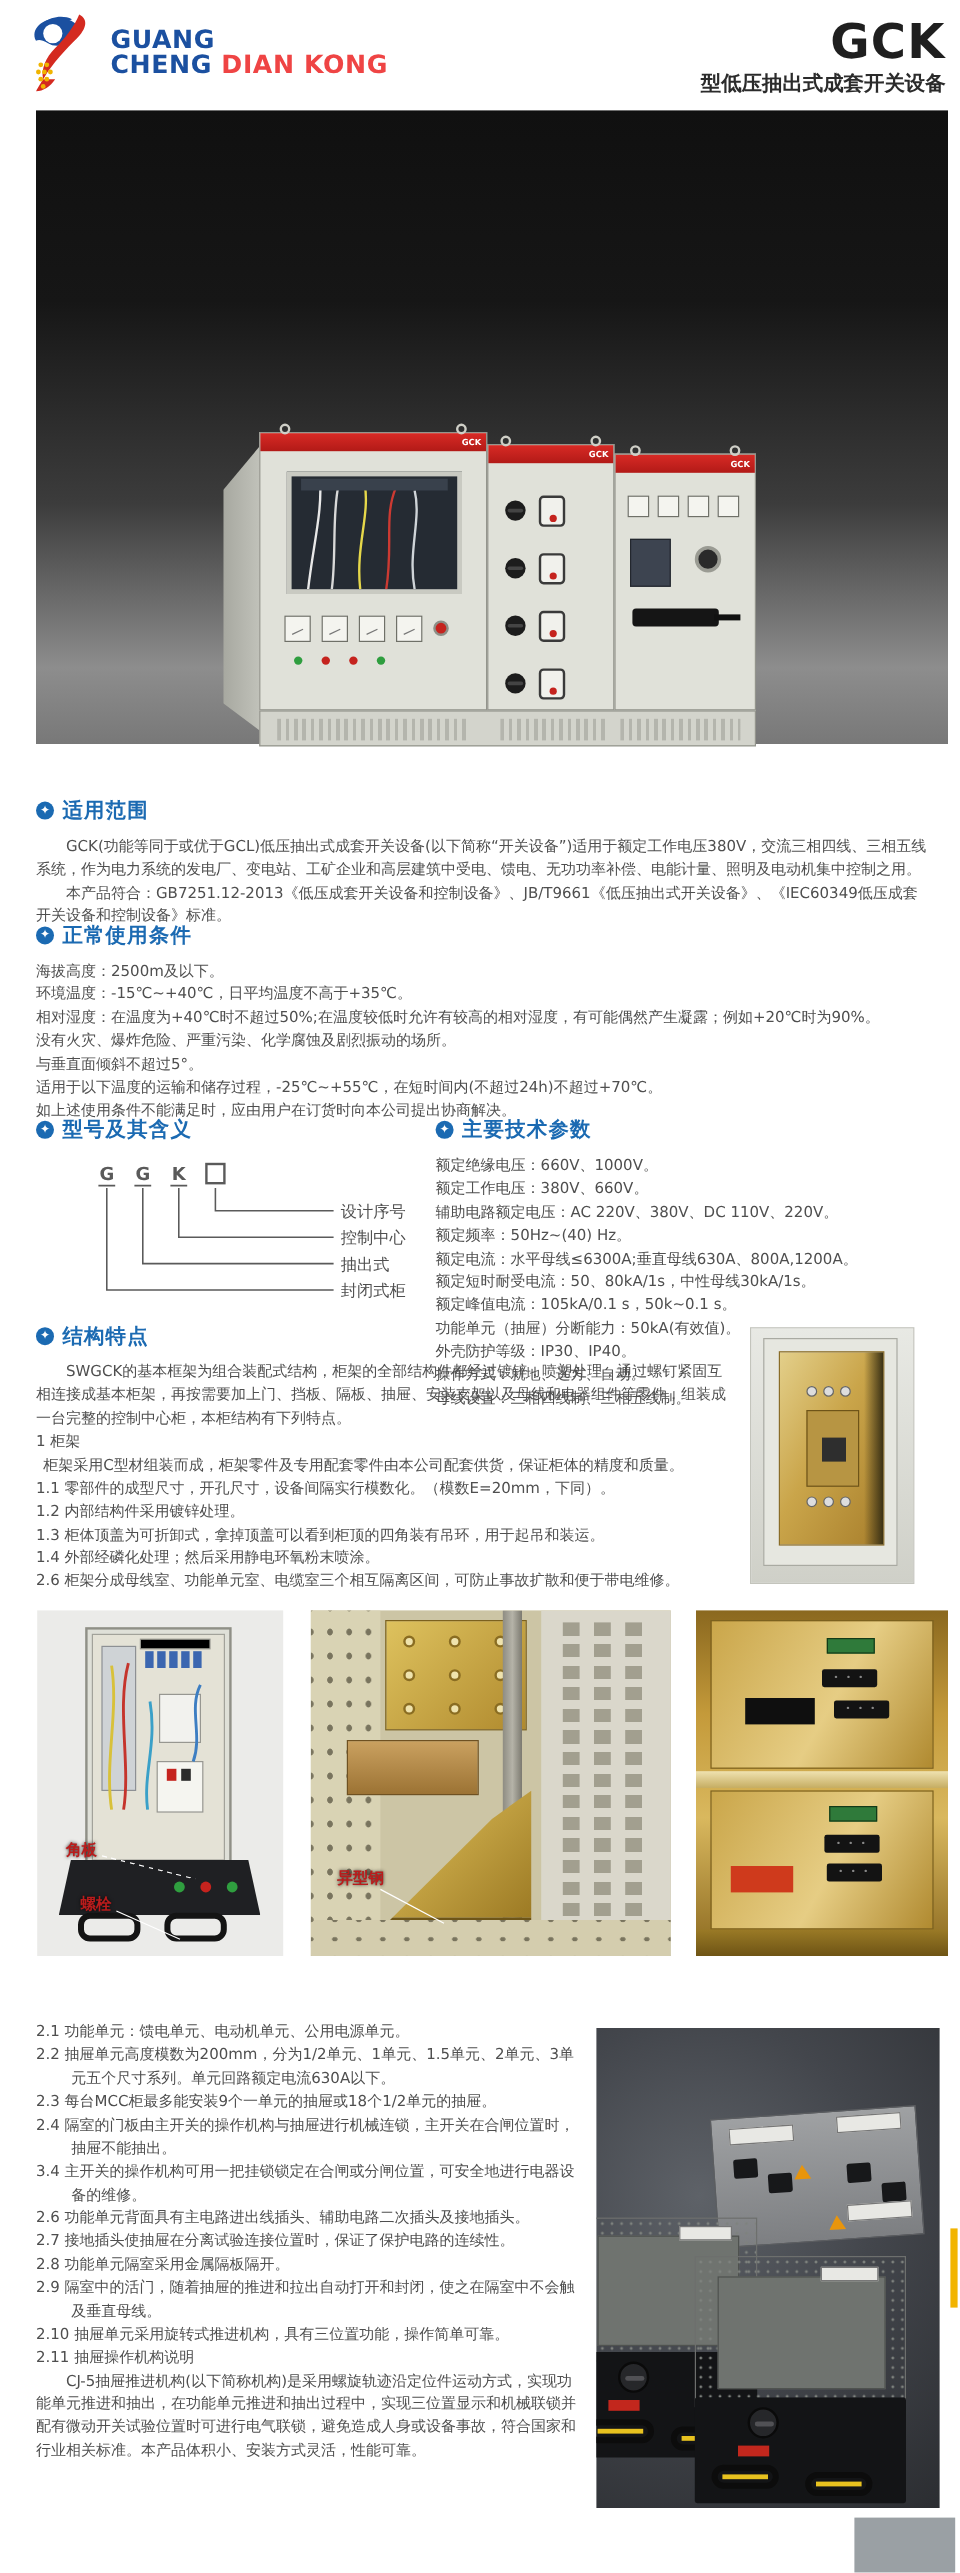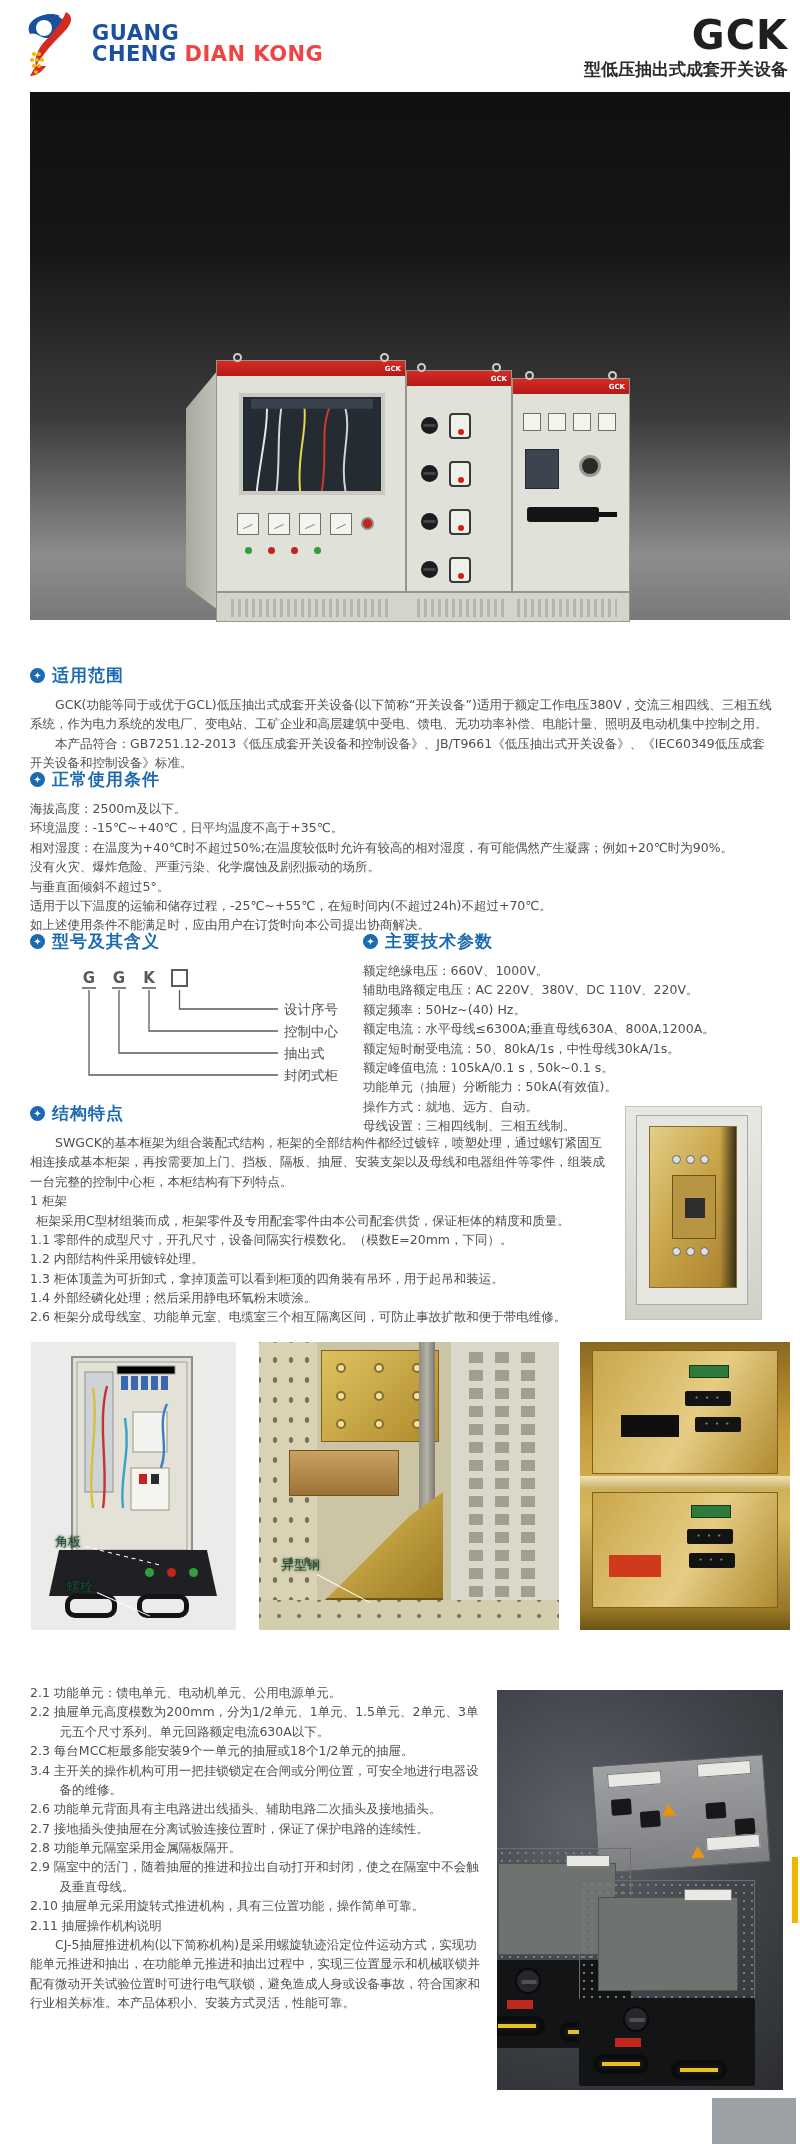--- a/index.html
+++ b/index.html
@@ -99,21 +99,21 @@
   #ph2 { left:259px; top:1342px; width:300px; height:288px; background:#ccc5a5; }
   #ph3 { left:580px; top:1342px; width:210px; height:288px; background:linear-gradient(180deg,#8a681f,#c49a3a 30%,#d9b85e 60%,#8a681f); }
 
   
   .du-body { position:absolute; left:40px; top:14px; width:122px; height:200px; background:#dfe0d8; border:2px solid #8f8f87; }
   .du-body svg { width:100%; height:100%; display:block; }
   .du-panel { position:absolute; left:18px; top:208px; width:168px; height:46px; background:#1f2023;
      clip-path:polygon(6% 0, 94% 0, 100% 100%, 0 100%); }
   .du-btn { position:absolute; width:9px; height:9px; border-radius:50%; }
   .du-handle { position:absolute; top:252px; width:52px; height:24px; border:5px solid #141414; border-radius:10px; background:transparent; }
-  .ph-label { position:absolute; color:#14532d; font-size:13px; font-weight:normal; text-shadow:0 0 3px rgba(0,0,0,.8);text-align:right; }
+  .ph-label { position:absolute; color:#b91c1c; font-size:13px; font-weight:bold; text-shadow:0 0 3px rgba(0,0,0,.8);text-align:right; }
   .leader { position:absolute; height:1px; background:#fff; transform-origin:left center; }
   .leader.dashed { background:repeating-linear-gradient(90deg,#fff 0 4px, transparent 4px 8px); }
 
   
   .rail-l { position:absolute; left:0; top:0; width:58px; height:288px; background:#d9d3b4;
      background-image:radial-gradient(#79745e 2px, transparent 2.6px); background-size:16px 20px; background-position:8px 8px; }
   .rail-b { position:absolute; left:0; top:258px; width:300px; height:30px; background:#d4cdae;
      background-image:radial-gradient(#79745e 2px, transparent 2.6px); background-size:20px 16px; background-position:10px 8px; }
   .bus-plate { position:absolute; left:62px; top:8px; width:118px; height:92px;
      background:linear-gradient(135deg,#dec25e,#b08a2e); border:1px solid #7c611e; }
@@ -326,26 +326,28 @@
       </g>
     </svg>
   </div>
 
   <div id="params" class="abs">
     <div class="sec-head">
       <span class="sec-ico">✦</span>
       <span class="sec-title">主要技术参数</span>
     </div>
     <div class="txt">额定绝缘电压：660V、1000V。</div>
+    <div class="txt">额定工作电压：380V、660V。</div>
     <div class="txt">辅助电路额定电压：AC 220V、380V、DC 110V、220V。</div>
     <div class="txt">额定频率：50Hz~(40) Hz。</div>
     <div class="txt">额定电流：水平母线≤6300A;垂直母线630A、800A,1200A。</div>
     <div class="txt">额定短时耐受电流：50、80kA/1s，中性母线30kA/1s。</div>
     <div class="txt">额定峰值电流：105kA/0.1 s，50k~0.1 s。</div>
     <div class="txt">功能单元（抽屉）分断能力：50kA(有效值)。</div>
+    <div class="txt">外壳防护等级：IP30、IP40。</div>
     <div class="txt">操作方式：就地、远方、自动。</div>
     <div class="txt">母线设置：三相四线制、三相五线制。</div>
   </div>
 
   <div id="struct" class="abs">
     <div class="sec-head">
       <span class="sec-ico">✦</span>
       <span class="sec-title">结构特点</span>
     </div>
     <div class="struct-text">
@@ -459,20 +461,21 @@
       <div class="blk" style="left:96px; top:60px;"></div>
       <div class="red-blk" style="left:16px; top:62px;"></div>
     </div>
     <div class="floor3"></div>
   </div>
 
   <div id="unit" class="abs">
     <div class="txt hang">2.1 功能单元：馈电单元、电动机单元、公用电源单元。</div>
     <div class="txt hang">2.2 抽屉单元高度模数为200mm，分为1/2单元、1单元、1.5单元、2单元、3单元五个尺寸系列。单元回路额定电流630A以下。</div>
     <div class="txt hang">2.3 每台MCC柜最多能安装9个一单元的抽屉或18个1/2单元的抽屉。</div>
+    <div class="txt hang">2.4 隔室的门板由主开关的操作机构与抽屉进行机械连锁，主开关在合闸位置时，抽屉不能抽出。</div>
     <div class="txt hang">3.4 主开关的操作机构可用一把挂锁锁定在合闸或分闸位置，可安全地进行电器设备的维修。</div>
     <div class="txt hang">2.6 功能单元背面具有主电路进出线插头、辅助电路二次插头及接地插头。</div>
     <div class="txt hang">2.7 接地插头使抽屉在分离试验连接位置时，保证了保护电路的连续性。</div>
     <div class="txt hang">2.8 功能单元隔室采用金属隔板隔开。</div>
     <div class="txt hang">2.9 隔室中的活门，随着抽屉的推进和拉出自动打开和封闭，使之在隔室中不会触及垂直母线。</div>
     <div class="txt hang">2.10 抽屉单元采用旋转式推进机构，具有三位置功能，操作简单可靠。</div>
     <div class="txt hang">2.11 抽屉操作机构说明</div>
     <p class="txt indent">CJ-5抽屉推进机构(以下简称机构)是采用螺旋轨迹沿定位件运动方式，实现功能单元推进和抽出，在功能单元推进和抽出过程中，实现三位置显示和机械联锁并配有微动开关试验位置时可进行电气联锁，避免造成人身或设备事故，符合国家和行业相关标准。本产品体积小、安装方式灵活，性能可靠。</p>
   </div>
 

